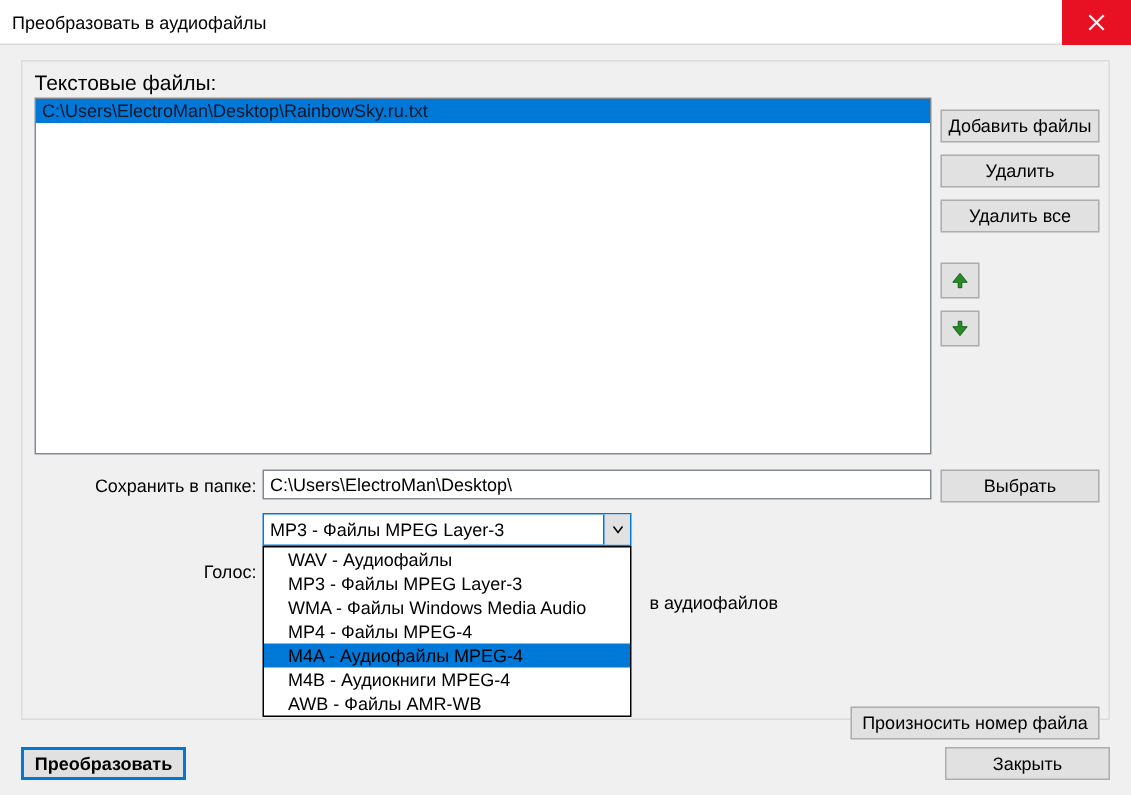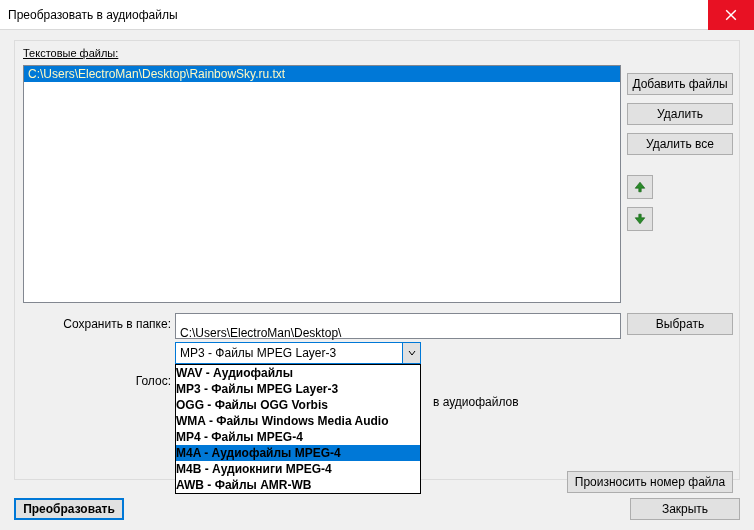--- a/index.html
+++ b/index.html
@@ -40,35 +40,34 @@
   .groupbox {
     position: absolute;
     left: 14px; top: 10px;
     width: 726px; height: 440px;
     border: 1px solid #dcdcdc;
     background: #f0f0f0;
   }
   .txtlabel {
     position: absolute;
     left: 8px; top: 6px;
-    font-size: 11px;
-    text-decoration: underline;
+    font-size: 14px;
   }
   .listbox {
     position: absolute;
     left: 8px; top: 24px;
     width: 598px; height: 238px;
     background: #fff;
     border: 1px solid #828790;
     overflow: hidden;
   }
   .listitem {
     padding: 1px 4px;
     background: #0078d7;
-    color: #fef9c3;
+    color: #0f172a;
     white-space: nowrap;
   }
   .btn {
     border: 1px solid #adadad;
     background: #e1e1e1;
     text-align: center;
     display: flex; align-items: center; justify-content: center;
     font-size: 12px;
     cursor: default;
   }
@@ -90,21 +89,21 @@
   .iconbtn svg { width: 12px; height: 12px; }
   .rowlabel {
     position: absolute;
     text-align: right;
     font-size: 12px;
   }
   .textinput {
     position: absolute;
     border: 1px solid #828790;
     background: #fff;
-    padding: 12px 4px;
+    padding: 2px 4px;
     font-size: 12px;
   }
   .combo {
     position: absolute;
     border: 1px solid #0078d7;
     background: #fff;
     display: flex;
     align-items: stretch;
   }
   .combo .combotext {
@@ -121,23 +120,22 @@
     display: flex; align-items: center; justify-content: center;
   }
   .combo .dropbtn svg { width: 8px; height: 8px; }
   .dropdownlist {
     position: absolute;
     border: 1px solid #000;
     background: #fff;
     font-size: 12px;
   }
   .dropdownlist .opt {
-    padding: 1px 0;
+    padding: 1px 16px;
     white-space: nowrap;
-    font-weight: bold;
   }
   .dropdownlist .opt.hl {
     background: #0078d7;
     color: #000000;
   }
   .hint {
     position: absolute;
     font-size: 12px;
   }
   .bottombtn {
@@ -195,21 +193,20 @@
       </div>
     </div>
 
     <div class="rowlabel" style="left:110px; top:333px; width:46px">Голос:</div>
 
     <div class="hint" style="left:418px; top:354px">в аудиофайлов</div>
 
     <div class="dropdownlist" style="left:160px; top:323px; width:246px">
       <div class="opt">WAV - Аудиофайлы</div>
       <div class="opt">MP3 - Файлы MPEG Layer-3</div>
-      <div class="opt">OGG - Файлы OGG Vorbis</div>
       <div class="opt">WMA - Файлы Windows Media Audio</div>
       <div class="opt">MP4 - Файлы MPEG-4</div>
       <div class="opt hl">M4A - Аудиофайлы MPEG-4</div>
       <div class="opt">M4B - Аудиокниги MPEG-4</div>
       <div class="opt">AWB - Файлы AMR-WB</div>
     </div>
 
     <div class="btn" style="position:absolute; left:552px; top:432px; width:166px; height:22px; top:430px">Произносить номер файла</div>
 
   </div>

